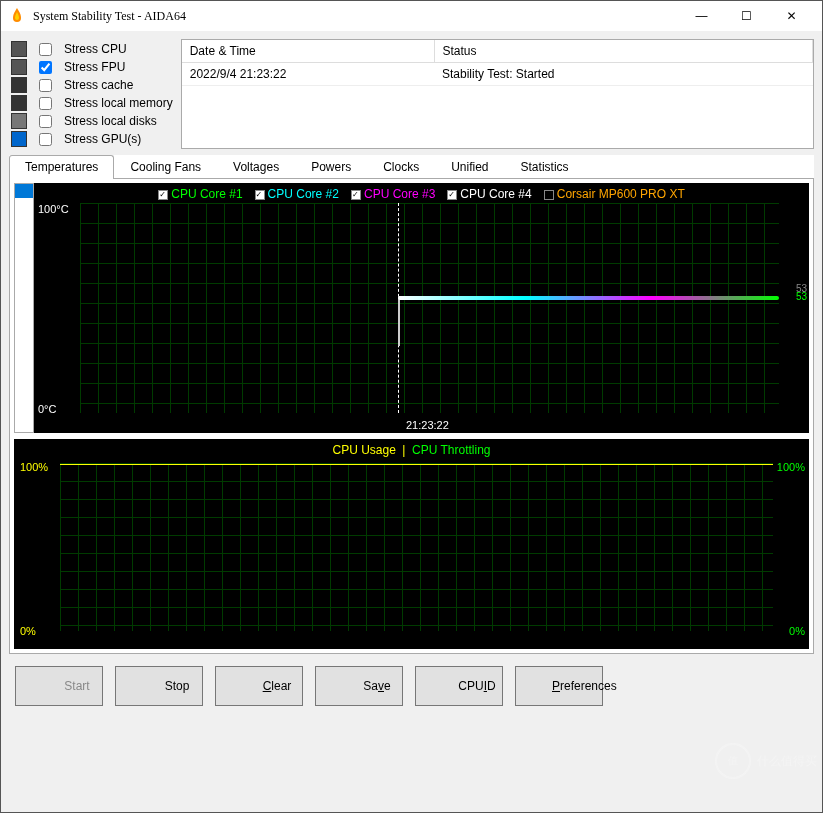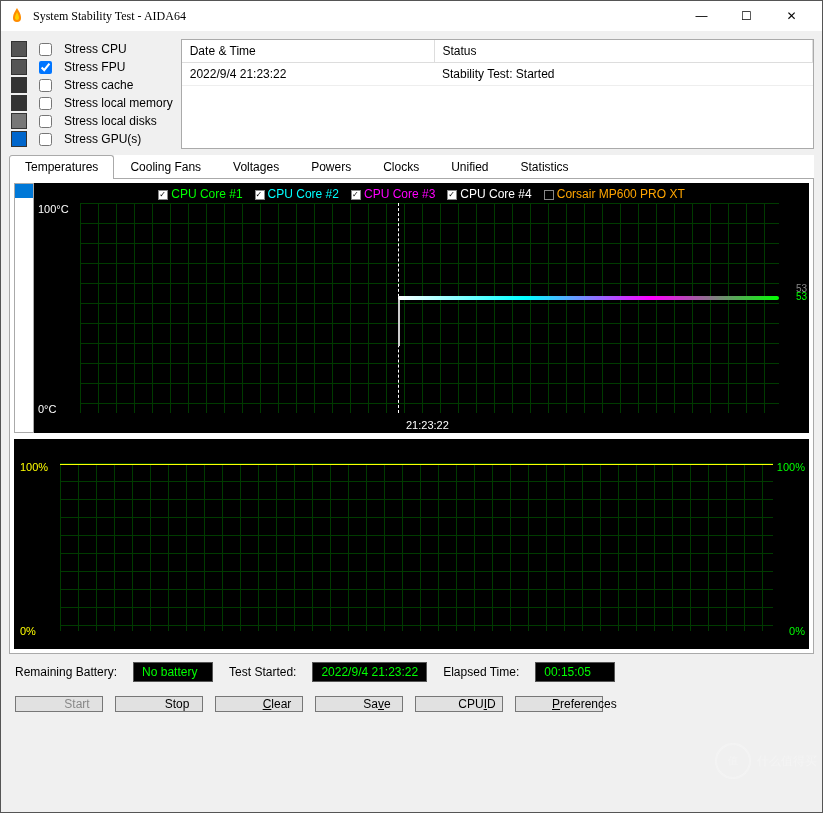--- a/index.html
+++ b/index.html
@@ -49,21 +49,21 @@
 .chart2 .grid { position: absolute; top: 24px; left: 46px; right: 36px; bottom: 18px; }
 .chart2 .grid::before { content: ''; position: absolute; inset: 0; background-image: linear-gradient(#0a0 1px, transparent 1px), linear-gradient(90deg, #0a0 1px, transparent 1px); background-size: 18px 18px; opacity: 0.35; }
 .chart2 .ylabel-top-l { position: absolute; left: 6px; top: 22px; color: #ff0; font-size: 11px; }
 .chart2 .ylabel-bot-l { position: absolute; left: 6px; bottom: 12px; color: #ff0; font-size: 11px; }
 .chart2 .ylabel-top-r { position: absolute; right: 4px; top: 22px; color: #0f0; font-size: 11px; }
 .chart2 .ylabel-bot-r { position: absolute; right: 4px; bottom: 12px; color: #0f0; font-size: 11px; }
 .chart2 .usage-line { position: absolute; left: 46px; right: 36px; top: 25px; height: 1px; background: #ff0; }
 .status-row { display: flex; align-items: center; gap: 16px; padding: 2px 6px; }
 .status-row .val { background: #000; color: #0f0; padding: 2px 8px; min-width: 80px; display: inline-block; border: 1px solid #555; }
 .button-row { display: flex; gap: 12px; padding: 6px; }
-.button-row button { width: 88px; height: 16px; background: #e1e1e1; border: 1px solid #777; cursor: pointer; padding-left: 36px; }
+.button-row button { width: 88px; height: 40px; background: #e1e1e1; border: 1px solid #777; cursor: pointer; padding-left: 36px; }
 .button-row button:disabled { color: #888; cursor: default; }
 .button-row button u { text-decoration: underline; }
 .watermark { position: absolute; right: 6px; bottom: 34px; opacity: 0.25; color: #fff; font-size: 18px; pointer-events: none; display: flex; align-items: center; gap: 6px; }
 .watermark .logo { width: 36px; height: 36px; border-radius: 50%; border: 2px solid #fff; display: flex; align-items: center; justify-content: center; font-size: 10px; }
 </style>
 </head>
 <body>
 
 <div class="window">
   <div class="titlebar">
@@ -158,38 +158,35 @@
             <div class="vline"></div>
             <div class="data-start"></div>
             <div class="data-line"></div>
             <div class="endval">53</div>
             <div class="endval2">53</div>
             <div class="xlabel">21:23:22</div>
           </div>
         </div>
 
         <div class="chart2">
+          <div class="title">
+            <span class="a">CPU Usage</span>
+            <span class="sep"> &nbsp;|&nbsp; </span>
+            <span class="b">CPU Throttling</span>
+          </div>
           <div class="ylabel-top-l">100%</div>
           <div class="ylabel-bot-l">0%</div>
           <div class="ylabel-top-r">100%</div>
           <div class="ylabel-bot-r">0%</div>
           <div class="grid"></div>
           <div class="usage-line"></div>
         </div>
       </div>
     </div>
 
-    <div class="status-row">
-      <span>Remaining Battery:</span>
-      <span class="val">No battery</span>
-      <span>Test Started:</span>
-      <span class="val">2022/9/4 21:23:22</span>
-      <span>Elapsed Time:</span>
-      <span class="val">00:15:05</span>
-    </div>
 
     <div class="button-row">
       <button disabled=""><span>Start</span></button>
       <button><span>Stop</span></button>
       <button><u>C</u><span id="clear-rest">lear</span></button>
       <button><span id="save-pre">Sa</span><u>v</u><span id="save-post">e</span></button>
       <button><span id="cpu-pre">CPU</span><u>I</u><span id="cpu-post">D</span></button>
       <button><u>P</u><span id="pref-rest">references</span></button>
     </div>
   </div>

